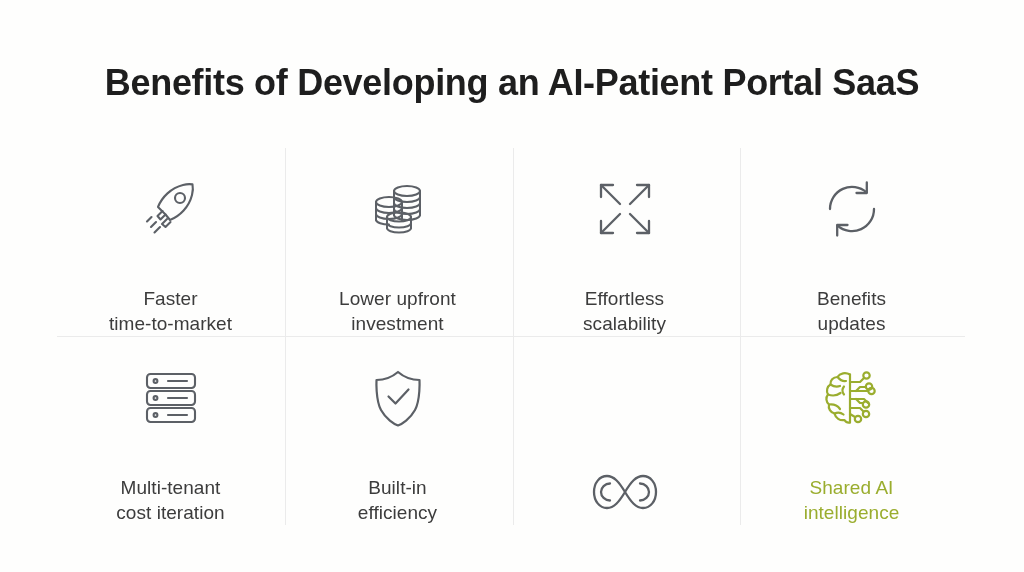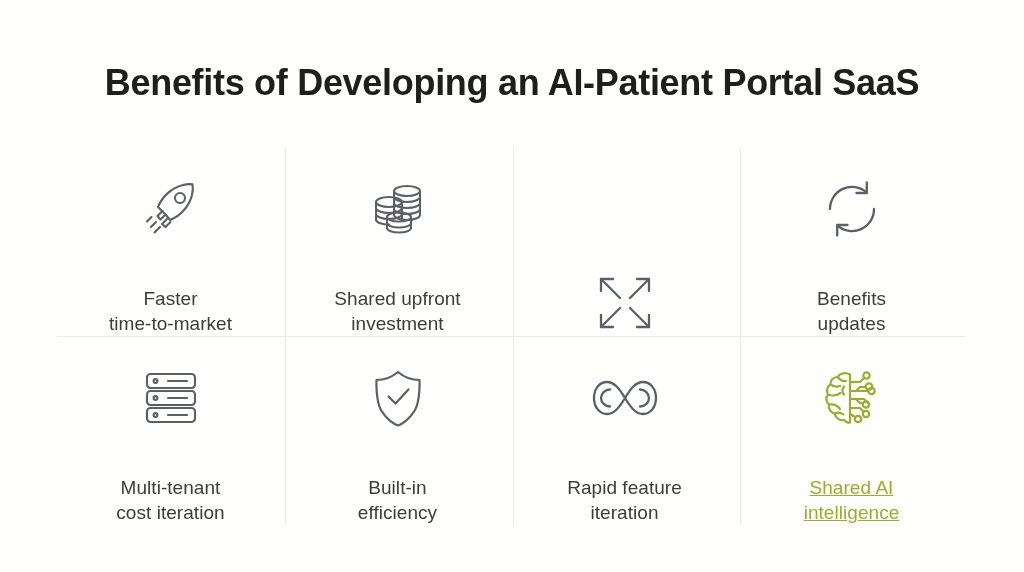--- a/index.html
+++ b/index.html
@@ -79,21 +79,20 @@
     text-align: center;
     font-size: 19px;
     line-height: 25px;
     color: #3c3c3c;
     letter-spacing: 0.05px;
     white-space: pre-line;
   }
 
   .cell.accent .cell-label {
     color: #9aad2e;
-    text-decoration: underline;
   }
 
   
   .vline {
     position: absolute;
     top: 0;
     width: 1px;
     height: 377px;
     background: #ebebeb;
   }
@@ -162,37 +161,39 @@
             <path d="M11 35 v6 M37 41 v-6"></path>
             <path d="M11 41 a13 5 0 0 0 13 4.6"></path>
 
             <ellipse cx="34" cy="38" rx="12" ry="4.6"></ellipse>
             <path d="M22 38 v6 M46 38 v6"></path>
             <path d="M22 44 a12 4.6 0 0 0 24 0"></path>
             <path d="M22 44 v5 M46 44 v5"></path>
             <path d="M22 49 a12 4.6 0 0 0 24 0"></path>
           </svg>
         </div>
-        <div class="cell-label">Shared upfront
+        <div class="cell-label">Lower upfront
 investment</div>
       </div>
 
       <div class="cell">
         <div class="cell-icon">
           <svg width="62" height="62" viewBox="0 0 62 62" fill="none" stroke="#5c6066" stroke-width="2.3" stroke-linecap="round" stroke-linejoin="round">
             <path d="M26 26 L7 7"></path>
             <path d="M7 19 L7 7 L19 7"></path>
             <path d="M36 26 L55 7"></path>
             <path d="M43 7 L55 7 L55 19"></path>
             <path d="M26 36 L7 55"></path>
             <path d="M7 43 L7 55 L19 55"></path>
             <path d="M36 36 L55 55"></path>
             <path d="M43 55 L55 55 L55 43"></path>
           </svg>
         </div>
+        <div class="cell-label">Effortless
+scalability</div>
       </div>
 
       <div class="cell">
         <div class="cell-icon">
           <svg width="62" height="62" viewBox="0 0 62 62" fill="none" stroke="#5c6066" stroke-width="2.3" stroke-linecap="round" stroke-linejoin="round">
             <path d="M53 31 a22 22 0 0 1 -36.5 16.7"></path>
             <path d="M9 31 a22 22 0 0 1 36.5 -16.7"></path>
             <path d="M45.8 4.5 L45.8 15 L35.5 15"></path>
             <path d="M16.2 57.5 L16.2 47 L26.5 47"></path>
           </svg>
@@ -244,22 +245,20 @@
                      C4 31 9.5 38 17 38
                      C24 38 29 32 35 22
                      C41 12 46 6 53 6
                      C60.5 6 66 13 66 22
                      C66 31 60.5 38 53 38
                      C46 38 41 32 35 22 Z"></path>
             <path d="M20 13.5 C15 13.5 11 17.5 11 22 C11 26.5 15 30.5 20 30.5"></path>
             <path d="M50 13.5 C55 13.5 59 17.5 59 22 C59 26.5 55 30.5 50 30.5"></path>
           </svg>
         </div>
-        <div class="cell-label">Rapid feature
-iteration</div>
       </div>
 
       <div class="cell accent">
         <div class="cell-icon">
           <svg width="64" height="64" viewBox="0 0 64 64" fill="none" stroke="#9aad2e" stroke-width="2.2" stroke-linecap="round" stroke-linejoin="round">
 
             <path d="M30 8.5 C25.5 6 20 7 17.5 11
                      C13 11 10 14.5 10.5 18.5
                      C7 20.5 6 25 8 28.5
                      C5.5 31.5 6 36 9 38.5

